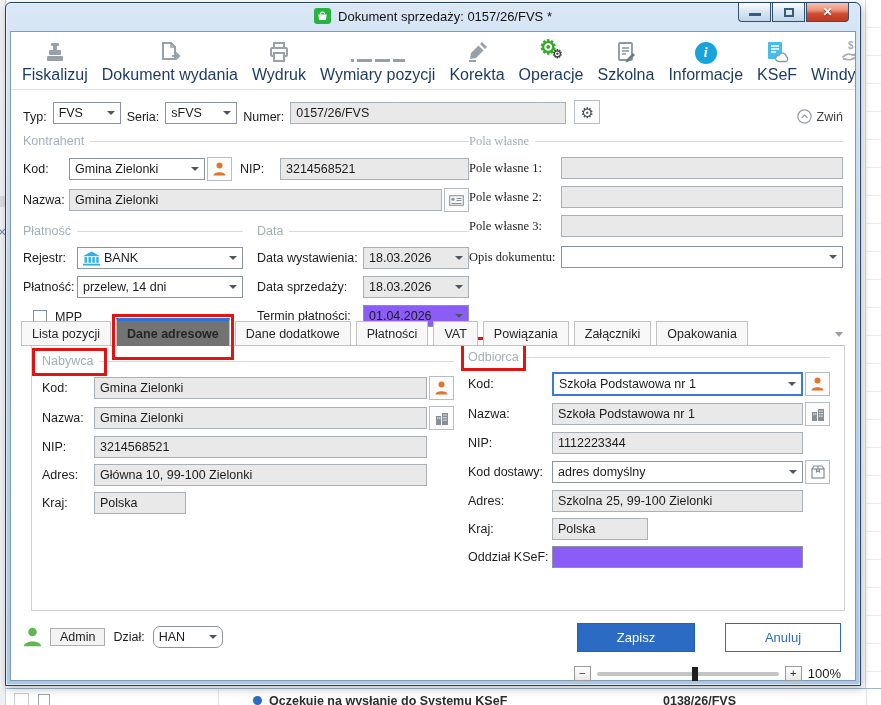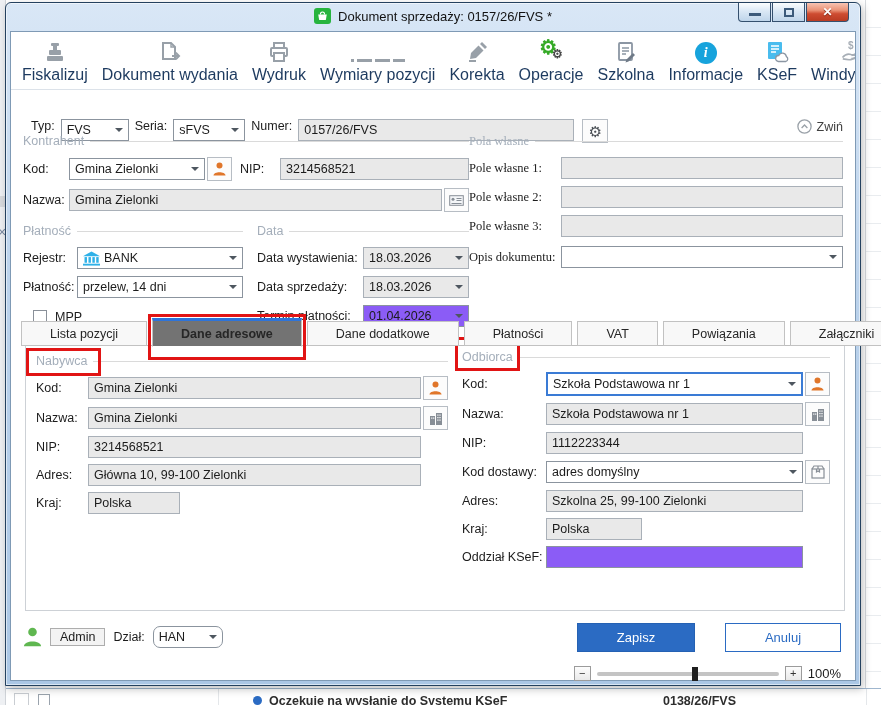--- a/index.html
+++ b/index.html
@@ -61,21 +61,21 @@
   .arr { margin-left:auto; width:0; height:0; border-left:4px solid transparent; border-right:4px solid transparent; border-top:4px solid #4e5760; flex:none; }
   .field { height:22px; border:1px solid #a9b0b8; background:#e9e9e9; display:flex; align-items:center; padding:0 5px; font-size:12.5px; color:#1c1c1c; overflow:hidden; white-space:nowrap; }
   .field.white { background:#8b5cf6; border-color:#8b949e; }
   .sqbtn { width:25px; height:24px; border:1px solid #b7bdc4; background:#fcfcfc; display:flex; align-items:center; justify-content:center; flex:none; margin-left:2px; }
   .sp { width:27px; flex:none; }
   .lab { flex:none; }
   .w40{width:40px} .w46{width:46px} .w52{width:52px} .w54{width:54px} .w84{width:84px} .w92{width:92px} .w106{width:106px}
   .cb { width:14px; height:14px; border:1px solid #8a9099; background:#fff; flex:none; }
 
   
-  .hdr-row { position:absolute; top:66px; left:20px; right:12px; height:26px; display:flex; align-items:flex-start; gap:6px;margin-top:21px; }
+  .hdr-row { position:absolute; top:66px; left:12px; right:12px; height:26px; display:flex; align-items:flex-end; gap:6px; }
   .combo.typ { width:68px; } .combo.seria { width:72px; }
   .field.numer { width:276px; }
   .gearbtn { width:26px; height:24px; }
   .gear-glyph { font-size:15px; color:#4a4f55; line-height:1; }
   .zwin { margin-left:auto; display:flex; align-items:center; gap:5px; color:#404040; }
 
   
   .form-area { position:absolute; top:100px; left:12px; right:12px; display:flex; gap:0; }
   .col-left { width:446px; flex:none; }
   .col-right { flex:1; min-width:0;font-family:Liberation Serif, serif; }
@@ -85,26 +85,26 @@
   .kontr-kod { width:136px; }
   .subrow { display:flex; gap:14px; margin-top:10px; }
   .platnosc { width:220px; flex:none; }
   .data-g { flex:1; min-width:0; }
   .flex1 { flex:1; min-width:0; }
   .mpp-row { margin-left:10px; gap:8px; display:flex; align-items:center; margin-top:12px; }
   .rwrap { position:relative; display:inline-block; }
 
   
   .tabs { position:absolute; top:288px; left:10px; right:10px; height:26px; display:flex; align-items:flex-end; gap:5px; }
-  .tab { height:25px; padding:0 28px; display:flex; align-items:center; background:#f8f8f8; border:1px solid #c2c2c2; color:#262626; position:relative; z-index:2; white-space:nowrap; }
+  .tab { height:25px; padding:0 10px; display:flex; align-items:center; background:#f8f8f8; border:1px solid #c2c2c2; color:#262626; position:relative; z-index:2; white-space:nowrap; }
   .tab.active { height:29px; background:#737373; border-top:3px solid #2e74d9; border-bottom:1px solid #fff; font-weight:bold; margin-bottom:-1px; z-index:3; }
   .tab-more { position:absolute; right:2px; bottom:9px; width:0; height:0; border-left:4px solid transparent; border-right:4px solid transparent; border-top:5px solid #9aa0a6; }
 
   
-  .panel { position:absolute; top:313px; left:14px; right:10px; height:266px; background:#fff; border:1px solid #cdd1d6; border-top:1px solid #bdbdbd; z-index:1; }
+  .panel { position:absolute; top:313px; left:20px; right:10px; height:266px; background:#fff; border:1px solid #cdd1d6; border-top:1px solid #bdbdbd; z-index:1; }
   .pgroup { position:absolute; }
   .nab { left:10px; top:6px; width:412px; }
   .odb { left:436px; top:2px; right:14px; }
   .prow { display:flex; align-items:center; margin-top:6px; }
   .kraj-n { width:92px; flex:none; }
   .kraj-o { width:96px; flex:none; }
 
   
   .footer { position:absolute; left:12px; right:12px; top:590px; height:30px; display:flex; align-items:center; gap:8px; }
   .admin-btn { border:1px solid #adadad; background:#f3f3f3; padding:1px 9px; }

